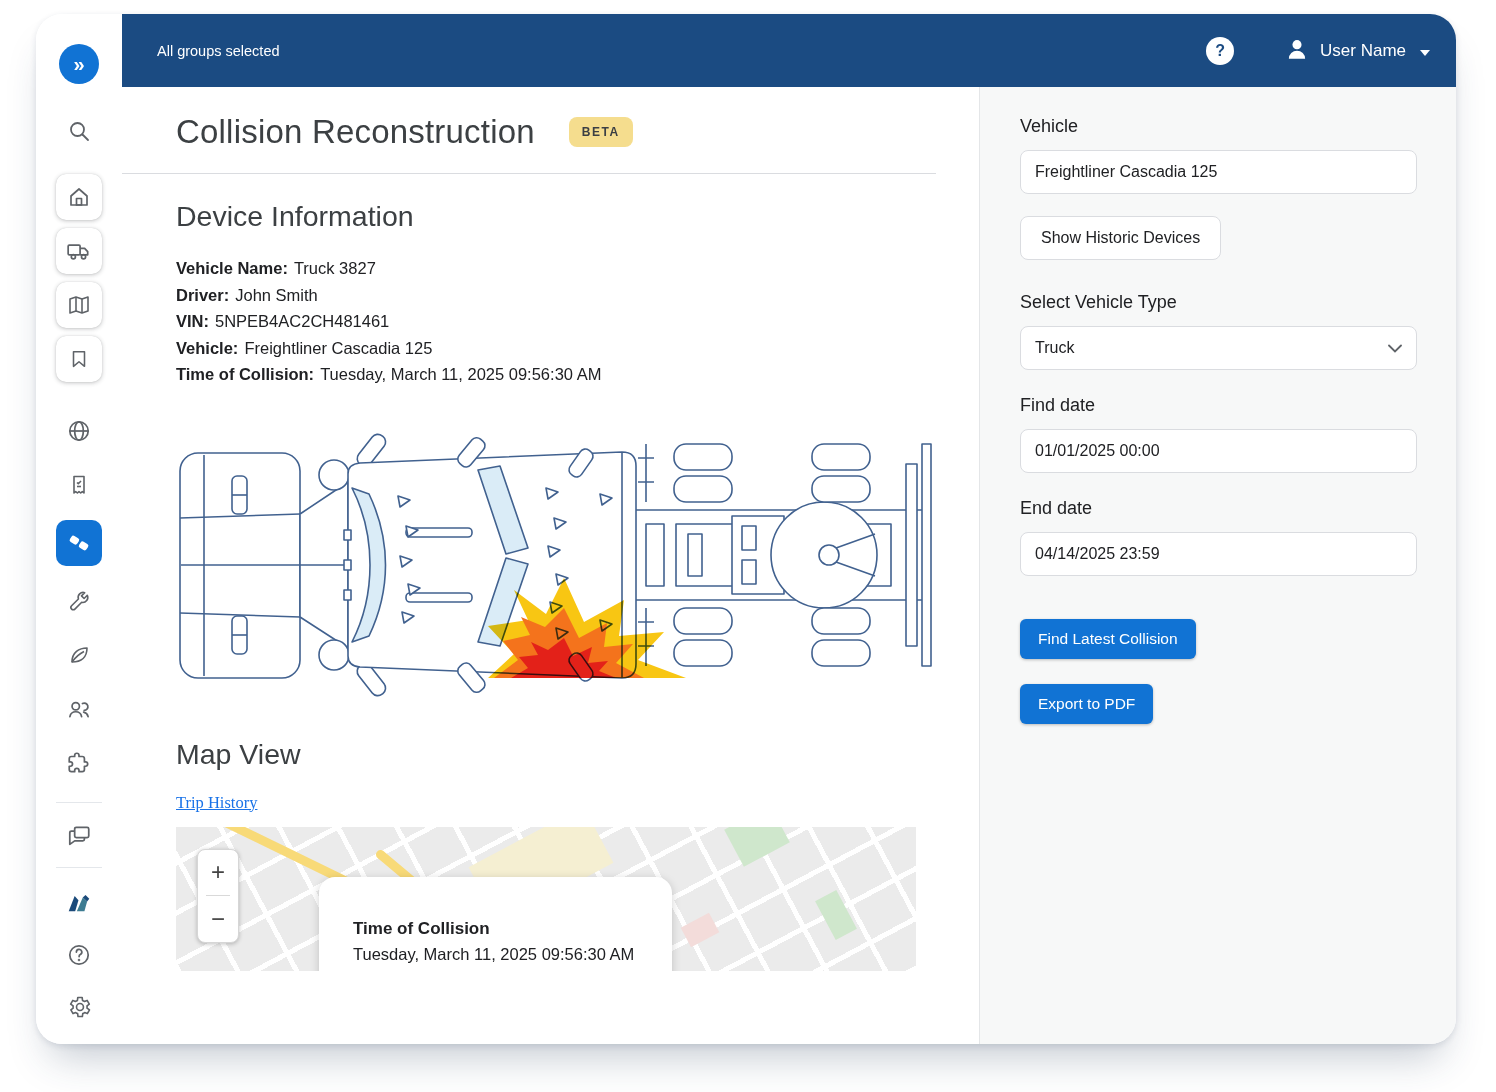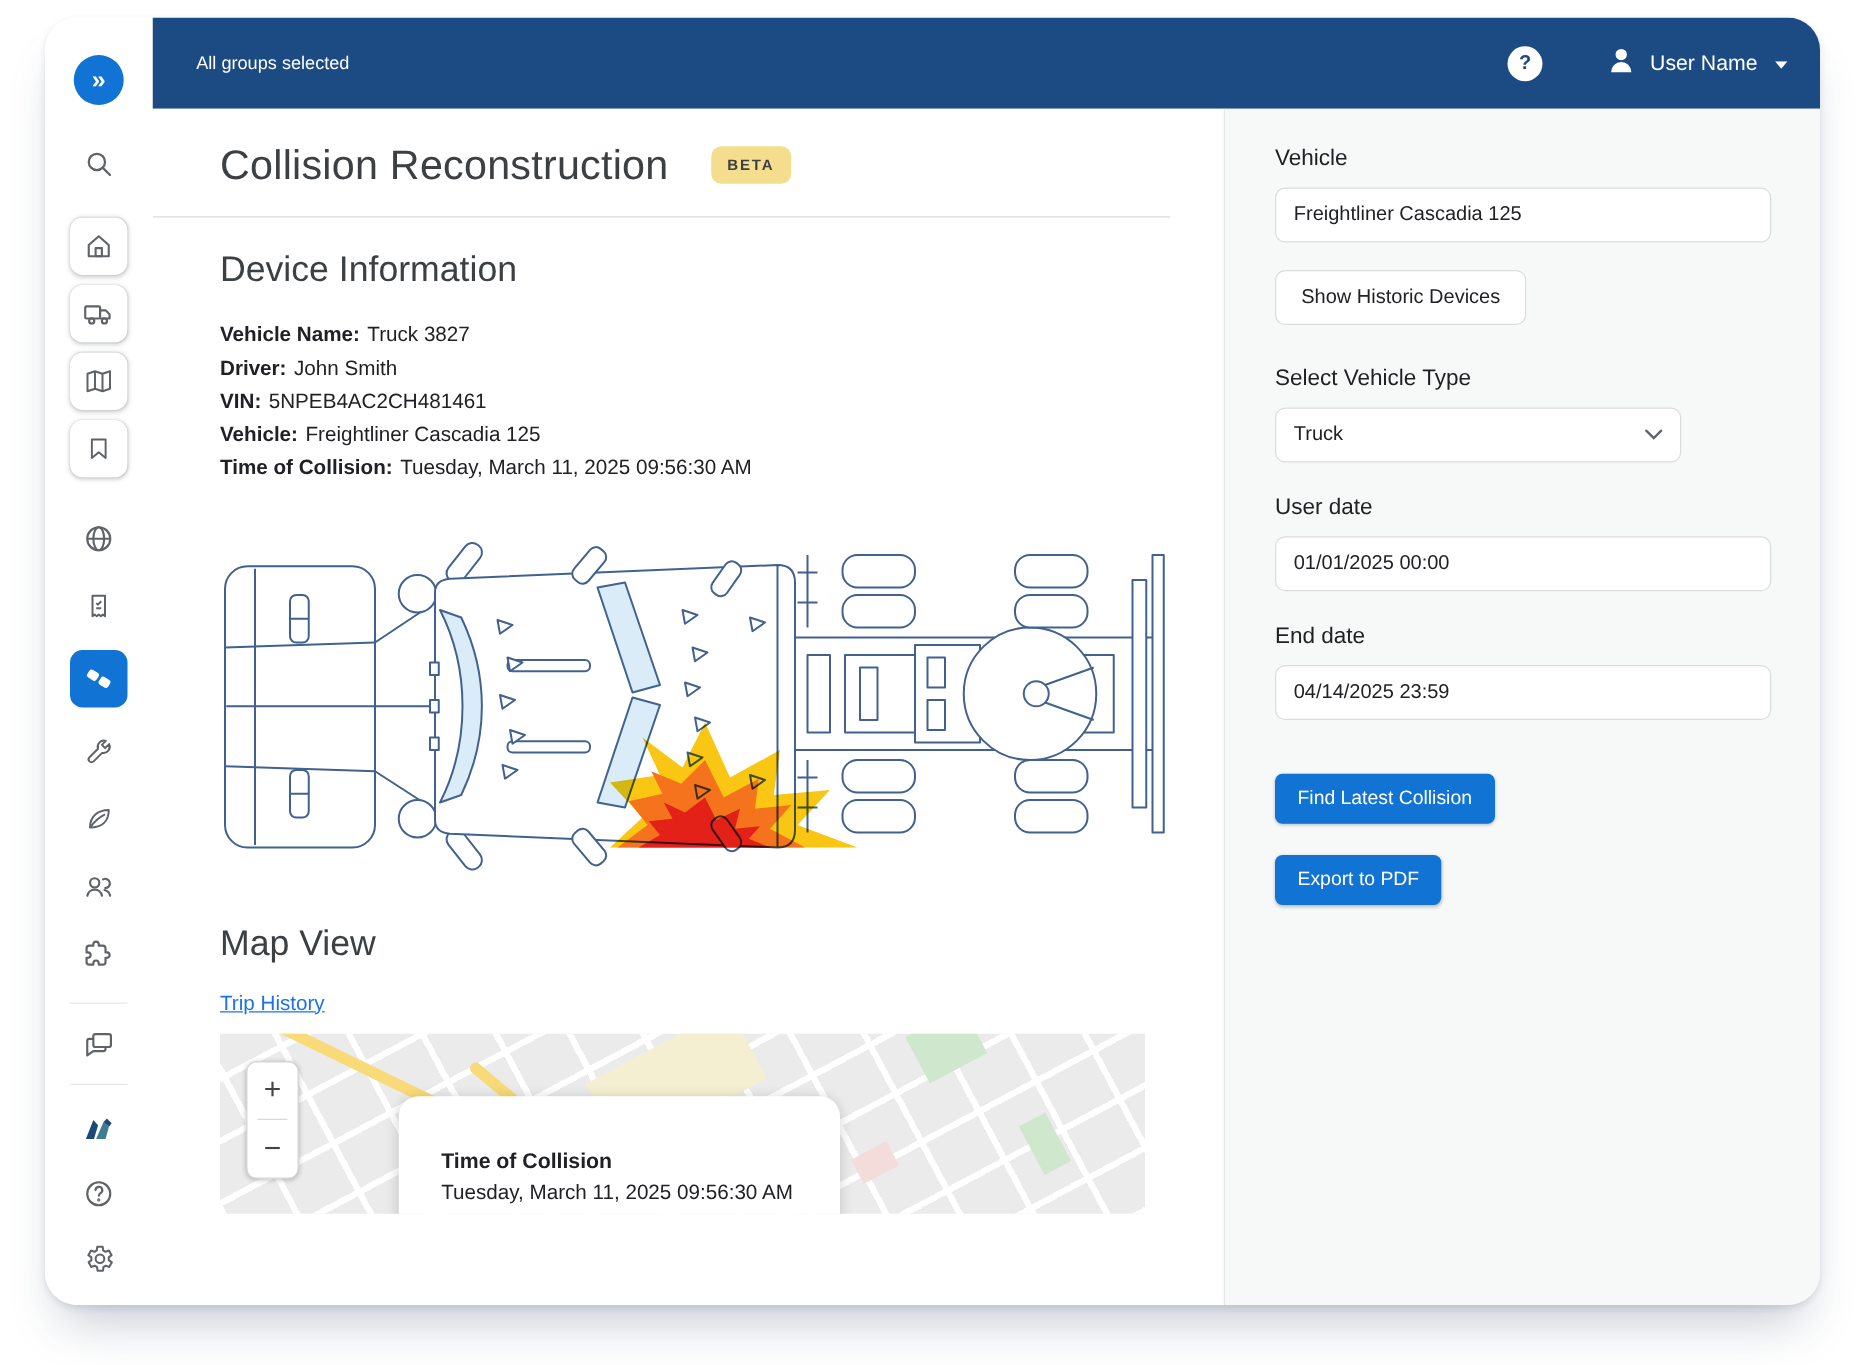--- a/index.html
+++ b/index.html
@@ -58,21 +58,21 @@
   .title-divider { margin-top:22px; margin-right:43px; border-bottom:1px solid #dadce0; }
   h2 { font-size:28.5px; font-weight:400; color:#3c4043; }
   .h2-device { margin-top:26px; }
   .info-list { margin-top:22px; }
   .info-row { font-size:16.5px; line-height:26.5px; color:#202124; }
   .info-row b { margin-right:6px; }
   .h2-impact { margin-top:36px; }
   .truck-wrap { margin-top:42px; width:760px; }
   .h2-map { margin-top:34px; }
   .trip-link { display:inline-block; margin-top:22px; font-size:16.5px; color:#1a73e8;
-    text-decoration:underline; cursor:pointer; }
+    text-decoration:underline; cursor:pointer;font-family:Liberation Serif, serif; }
 
   
   .map { position:relative; margin-top:14px; width:740px; height:144px; overflow:hidden;
     background-color:#ebebeb;
     background-image:
       repeating-linear-gradient(62deg,  #ffffff 0 5px, rgba(255,255,255,0) 5px 52px),
       repeating-linear-gradient(-28deg, #ffffff 0 5px, rgba(255,255,255,0) 5px 44px); }
   .map .patch { position:absolute; transform:rotate(-28deg); }
   .road { position:absolute; background:#f8da78; border-radius:8px; }
   .road1 { left:-60px; top:18px; width:330px; height:9px; transform:rotate(26deg); }
@@ -92,21 +92,21 @@
   
   .panel { flex:1; background:#f7f8f8; border-left:1px solid #e4e6e8; padding:29px 40px 0 40px; }
   .field-label { font-size:18px; color:#202124; }
   .text-input { margin-top:13px; width:397px; height:44px; border:1px solid #dadce0;
     border-radius:8px; background:#fff; padding:0 14px; font-size:16px; color:#202124;
     font-family:"Liberation Sans",sans-serif; display:block; }
   .btn-outline { margin-top:22px; height:44px; padding:0 20px; background:#fff;
     border:1px solid #dadce0; border-radius:8px; font-size:16px; color:#202124;
     cursor:pointer; font-family:"Liberation Sans",sans-serif; }
   .lbl-type { display:block; margin-top:32px; }
-  .select-box { margin-top:13px; width:325px; height:44px; border:1px solid #dadce0;
+  .select-box { margin-top:13px; width:397px; height:44px; border:1px solid #dadce0;
     border-radius:8px; background:#fff; padding:0 14px; font-size:16px; color:#202124;
     display:flex; align-items:center; justify-content:space-between; cursor:pointer; }
   .lbl-date { display:block; margin-top:25px; }
   .btn-primary { display:block; background:#1173d4; color:#fff; border:none; border-radius:6px;
     height:40px; padding:0 18px; font-size:15.5px; cursor:pointer;
     font-family:"Liberation Sans",sans-serif; box-shadow:0 1px 3px rgba(0,0,0,.25); }
   .btn-find { margin-top:43px; }
   .btn-export { margin-top:25px; }
 </style>
 </head>
@@ -403,21 +403,21 @@
         <label class="field-label lbl-type">Select Vehicle Type</label>
         <div class="select-box">
           <span>Truck</span>
           <span>
             <svg width="14" height="9" viewBox="0 0 14 9" fill="none" stroke="#5f6368" stroke-width="1.8" stroke-linecap="round">
                 <path d="M1 1.5 L7 7.5 L13 1.5"></path>
               </svg>
           </span>
         </div>
 
-        <label class="field-label lbl-date">User date</label>
+        <label class="field-label lbl-date">Find date</label>
         <input class="text-input" type="text" value="01/01/2025 00:00" style="">
 
         <label class="field-label lbl-date">End date</label>
         <input class="text-input" type="text" value="04/14/2025 23:59" style="">
 
         <button class="btn-primary btn-find">Find Latest Collision</button>
         <button class="btn-primary btn-export">Export to PDF</button>
       </aside>
 
     </div>

